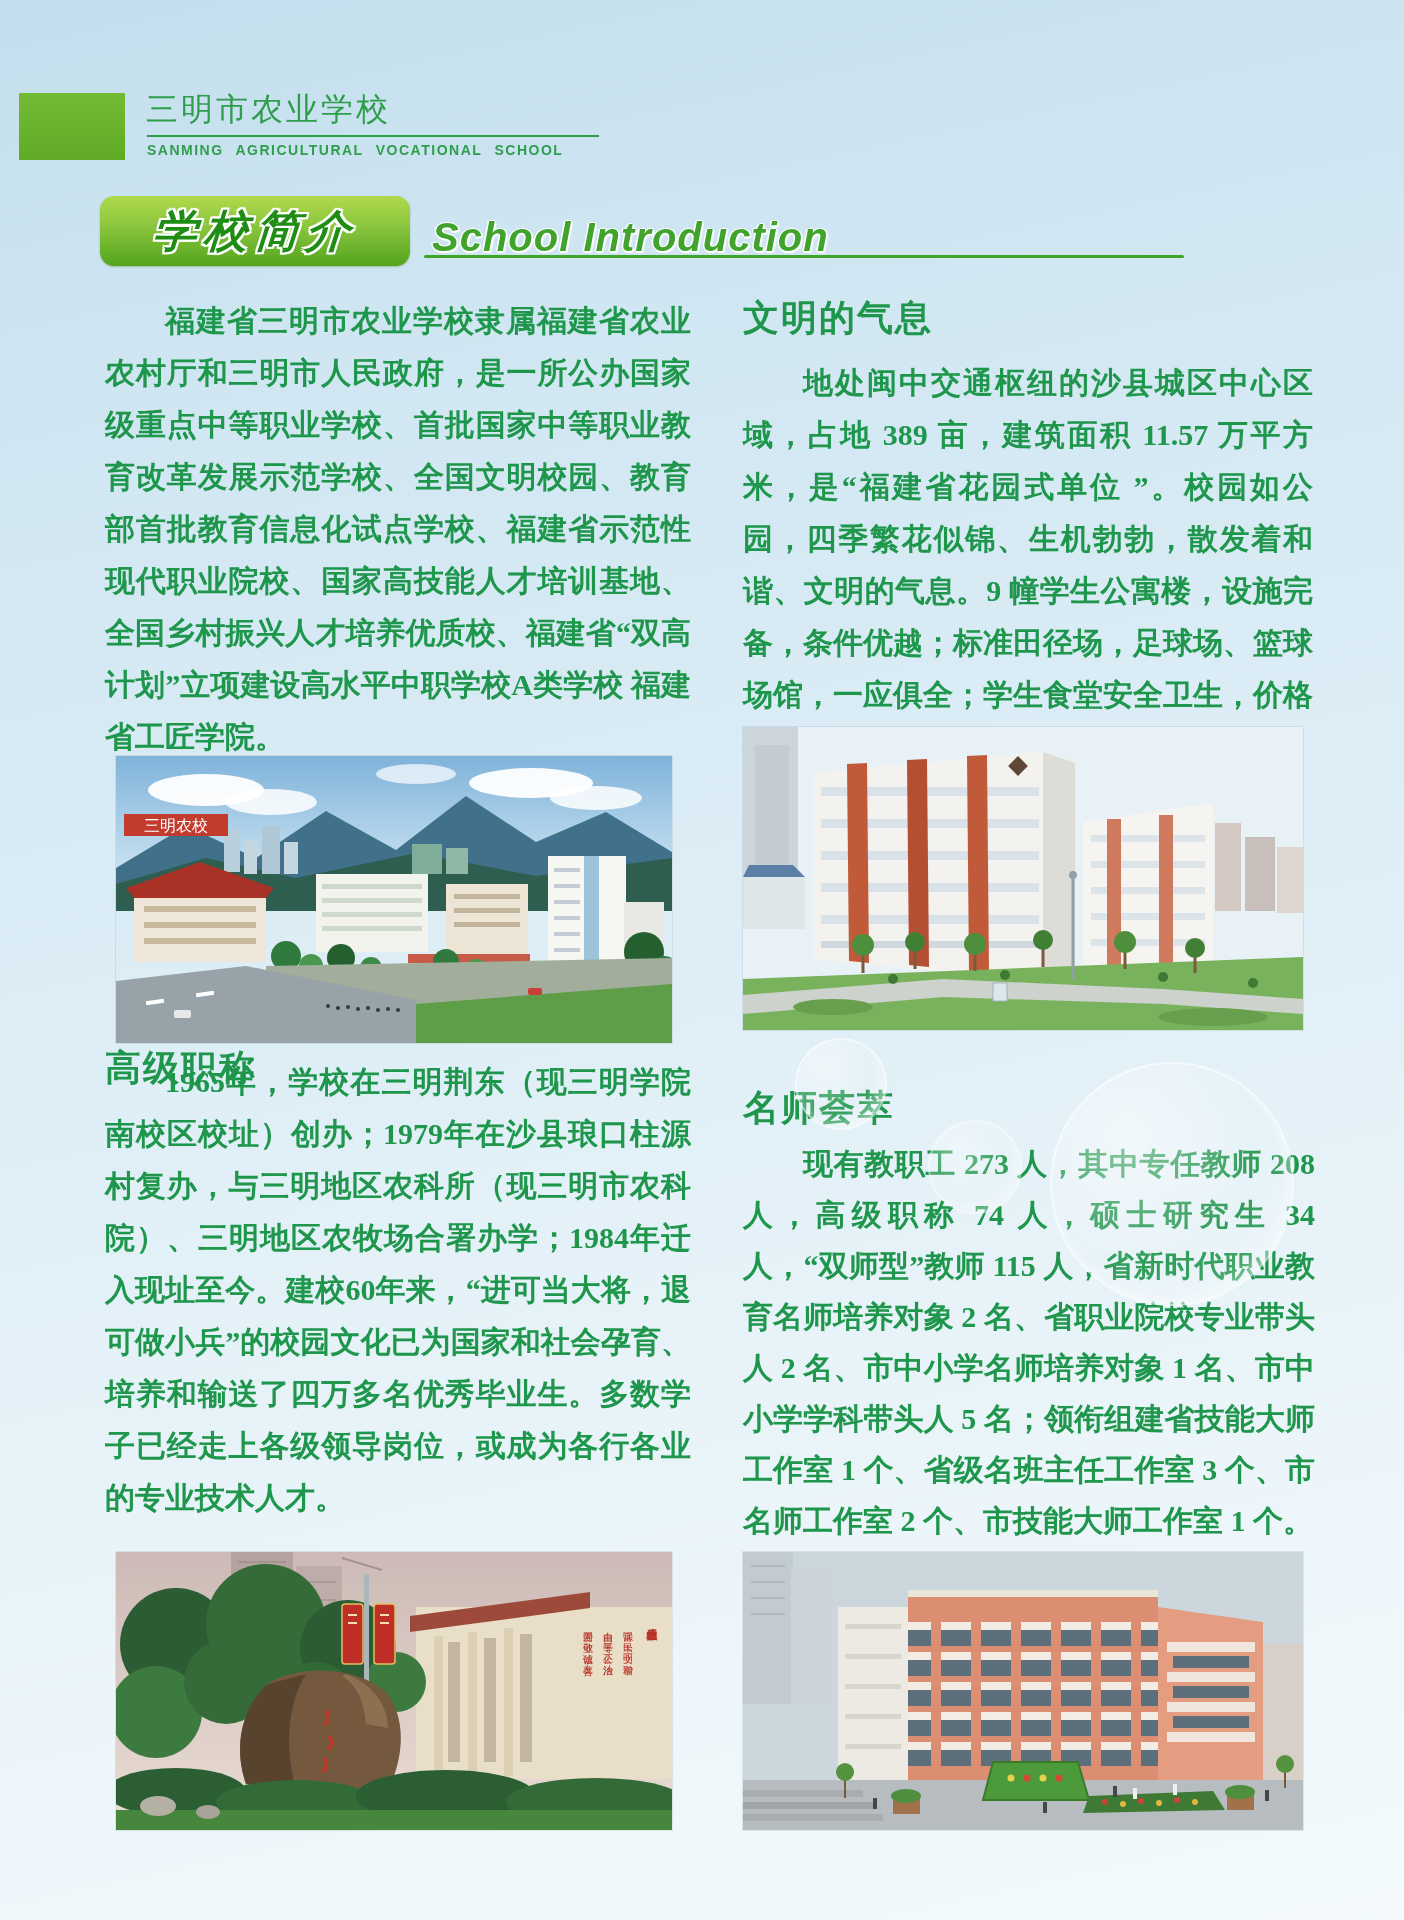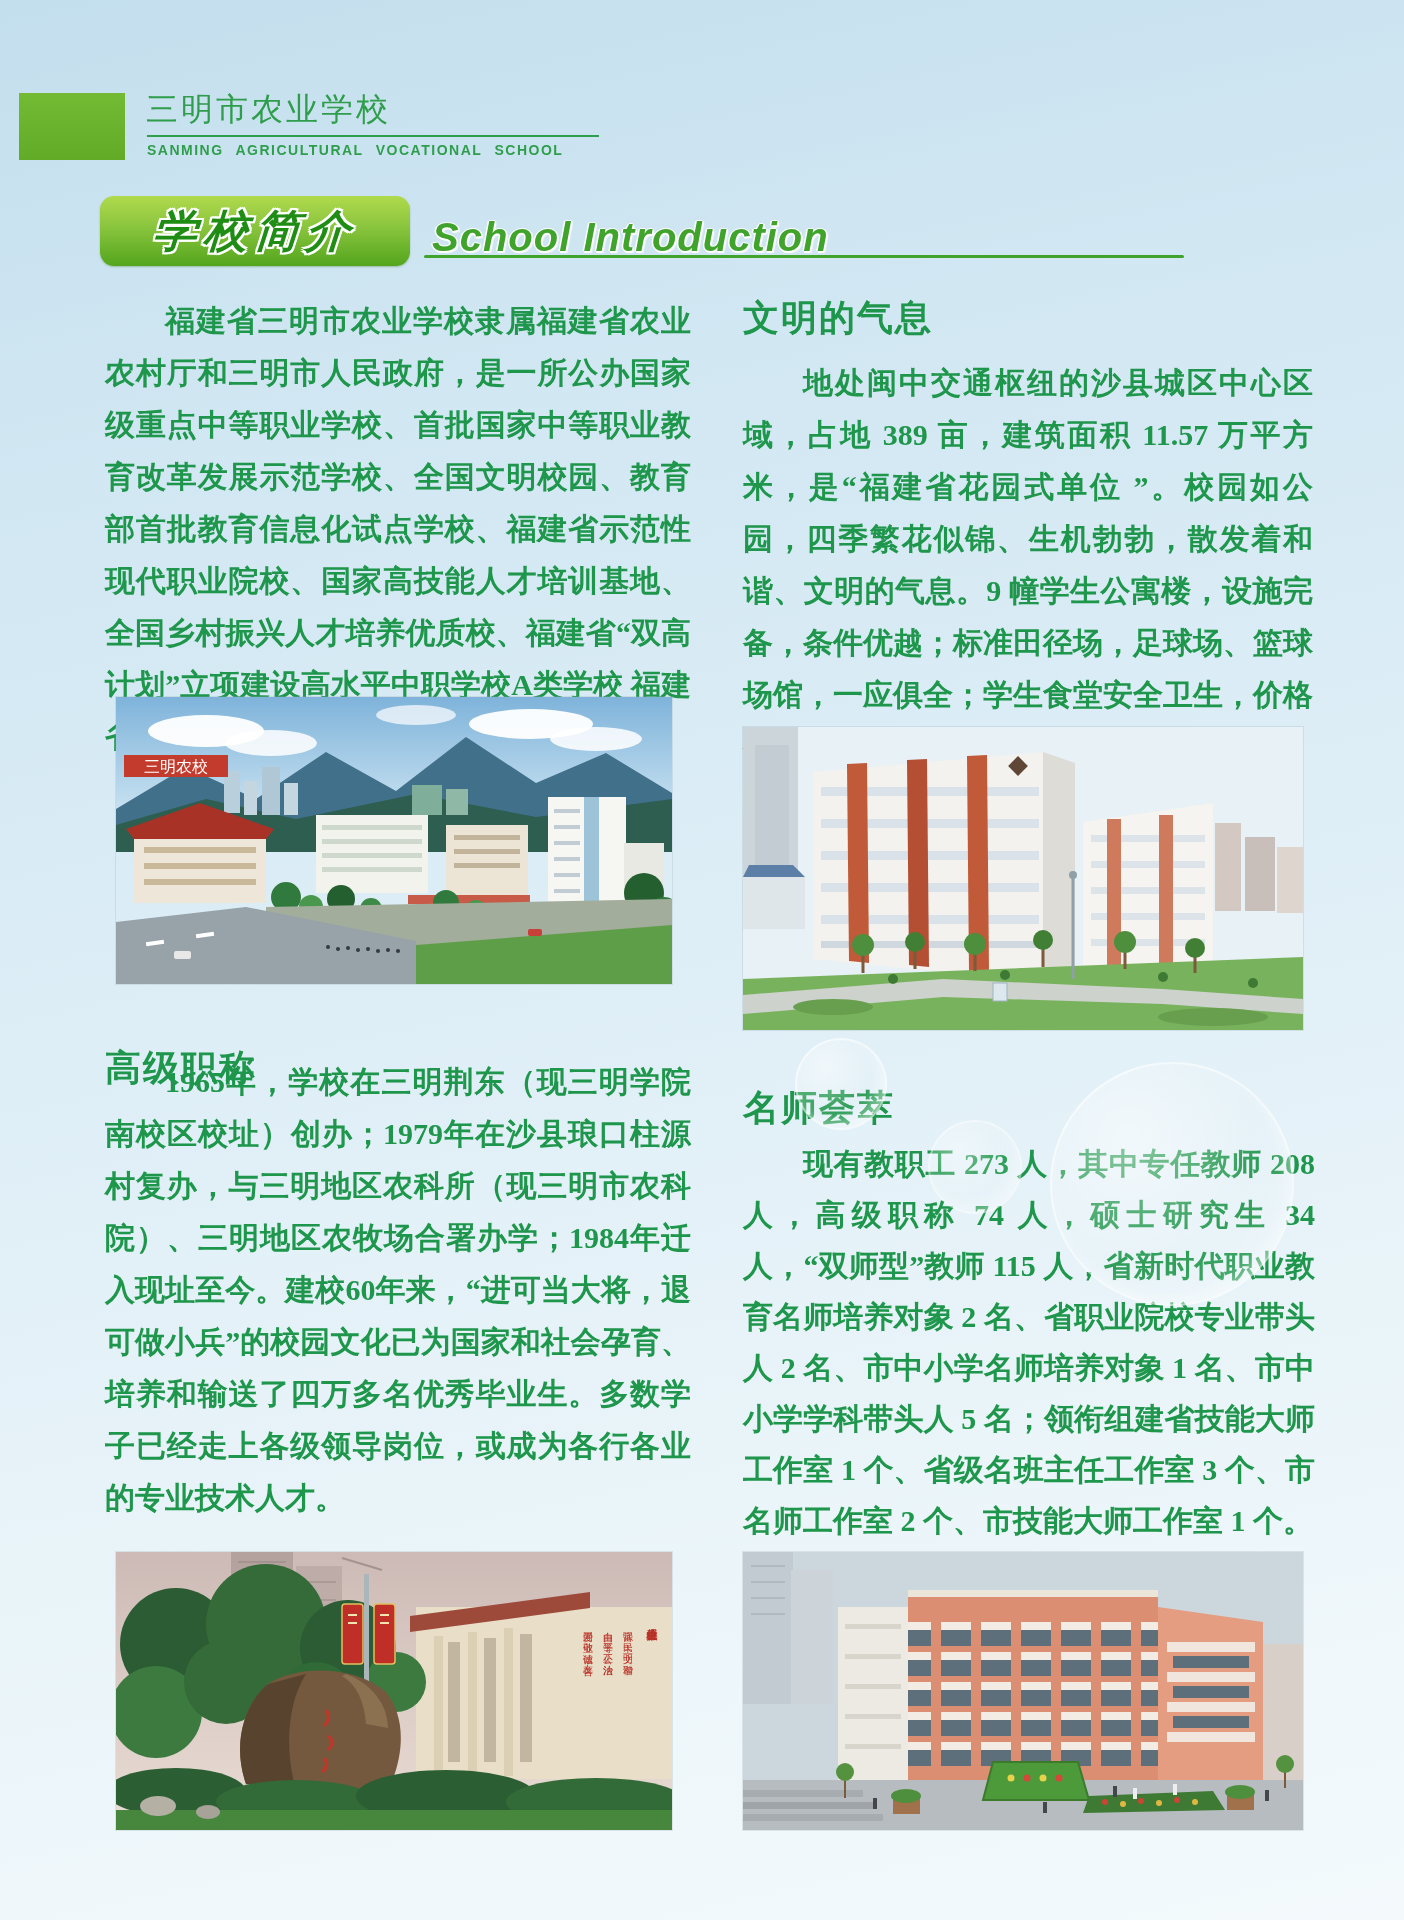--- a/index.html
+++ b/index.html
@@ -46,21 +46,21 @@
   .heading{position:absolute;color:var(--green);font-weight:bold;font-size:36px;letter-spacing:2px;}
   #intro-paragraph{left:105px;top:295px;width:586px;}
   #campus-heading{left:743px;top:294px;}
   #campus-paragraph{left:743px;top:357px;width:570px;}
   #history-heading{left:105px;top:1044px;}
   #history-paragraph{left:105px;top:1056px;width:586px;line-height:52px;}
   #faculty-heading{left:743px;top:1084px;}
   #faculty-paragraph{left:743px;top:1138px;width:572px;line-height:51px;}
   
   .photo{position:absolute;box-shadow:0 0 0 1px rgba(150,170,180,.25);}
-  #photo-aerial{left:116px;top:697px;width:556px;height:287px;}
+  #photo-aerial{left:116px;top:756px;width:556px;height:287px;}
   #photo-dorms{left:743px;top:727px;width:560px;height:303px;}
   #photo-entrance{left:116px;top:1552px;width:556px;height:278px;}
   #photo-teaching{left:743px;top:1552px;width:560px;height:278px;}
   .photo svg{display:block;width:100%;height:100%;}
   
   .bubble{position:absolute;border-radius:50%;
     border:2px solid rgba(255,255,255,.55);
     background:radial-gradient(circle at 32% 30%,rgba(255,255,255,.5),rgba(255,255,255,.08) 55%,rgba(255,255,255,.25) 100%);
     box-shadow:inset -5px -7px 12px rgba(255,255,255,.35);}
   #bubble-1{left:795px;top:1038px;width:88px;height:88px;}

